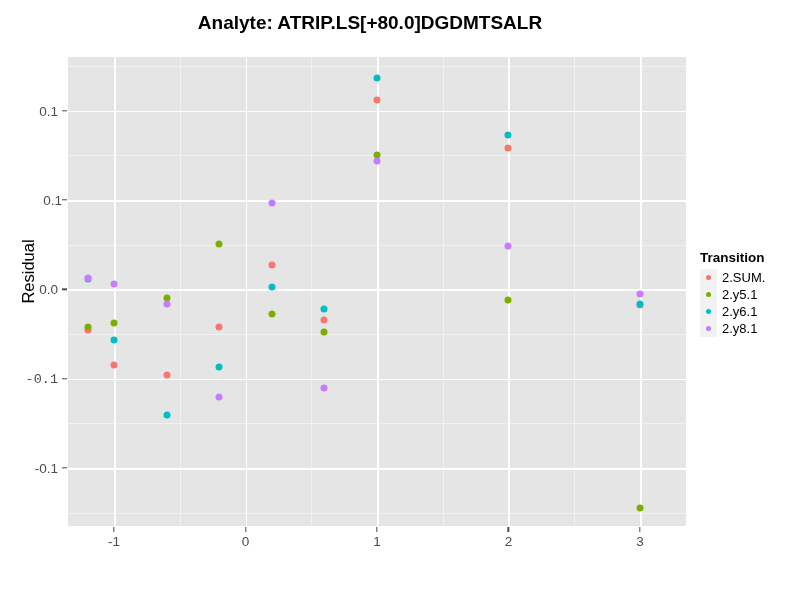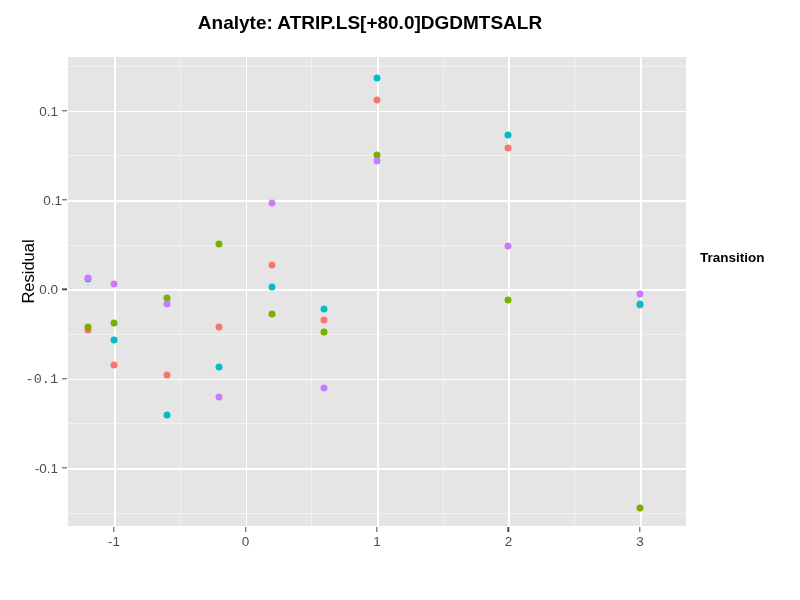--- a/index.html
+++ b/index.html
@@ -250,15 +250,41 @@
       <div class="xtick-mark" style="left: 508.489px;"></div>
       <div class="xtick-label" style="left: 639.979px;">3</div>
       <div class="xtick-mark" style="left: 639.979px;"></div>
     </div>
 
 
   <div class="axis-title-y">Residual</div>
 
   <div class="legend">
     <div class="legend-title">Transition</div>
+    <div id="legend-items">
+        <div class="legend-item">
+          <span class="legend-key">
+            <span class="legend-dot" style="background: rgb(248, 118, 109);"></span>
+          </span>
+          <span class="legend-label">2.SUM.</span>
+        </div>
+        <div class="legend-item">
+          <span class="legend-key">
+            <span class="legend-dot" style="background: rgb(124, 174, 0);"></span>
+          </span>
+          <span class="legend-label">2.y5.1</span>
+        </div>
+        <div class="legend-item">
+          <span class="legend-key">
+            <span class="legend-dot" style="background: rgb(0, 191, 196);"></span>
+          </span>
+          <span class="legend-label">2.y6.1</span>
+        </div>
+        <div class="legend-item">
+          <span class="legend-key">
+            <span class="legend-dot" style="background: rgb(199, 124, 255);"></span>
+          </span>
+          <span class="legend-label">2.y8.1</span>
+        </div>
+      </div>
   </div>
 
 </div>
 
 </body></html>

